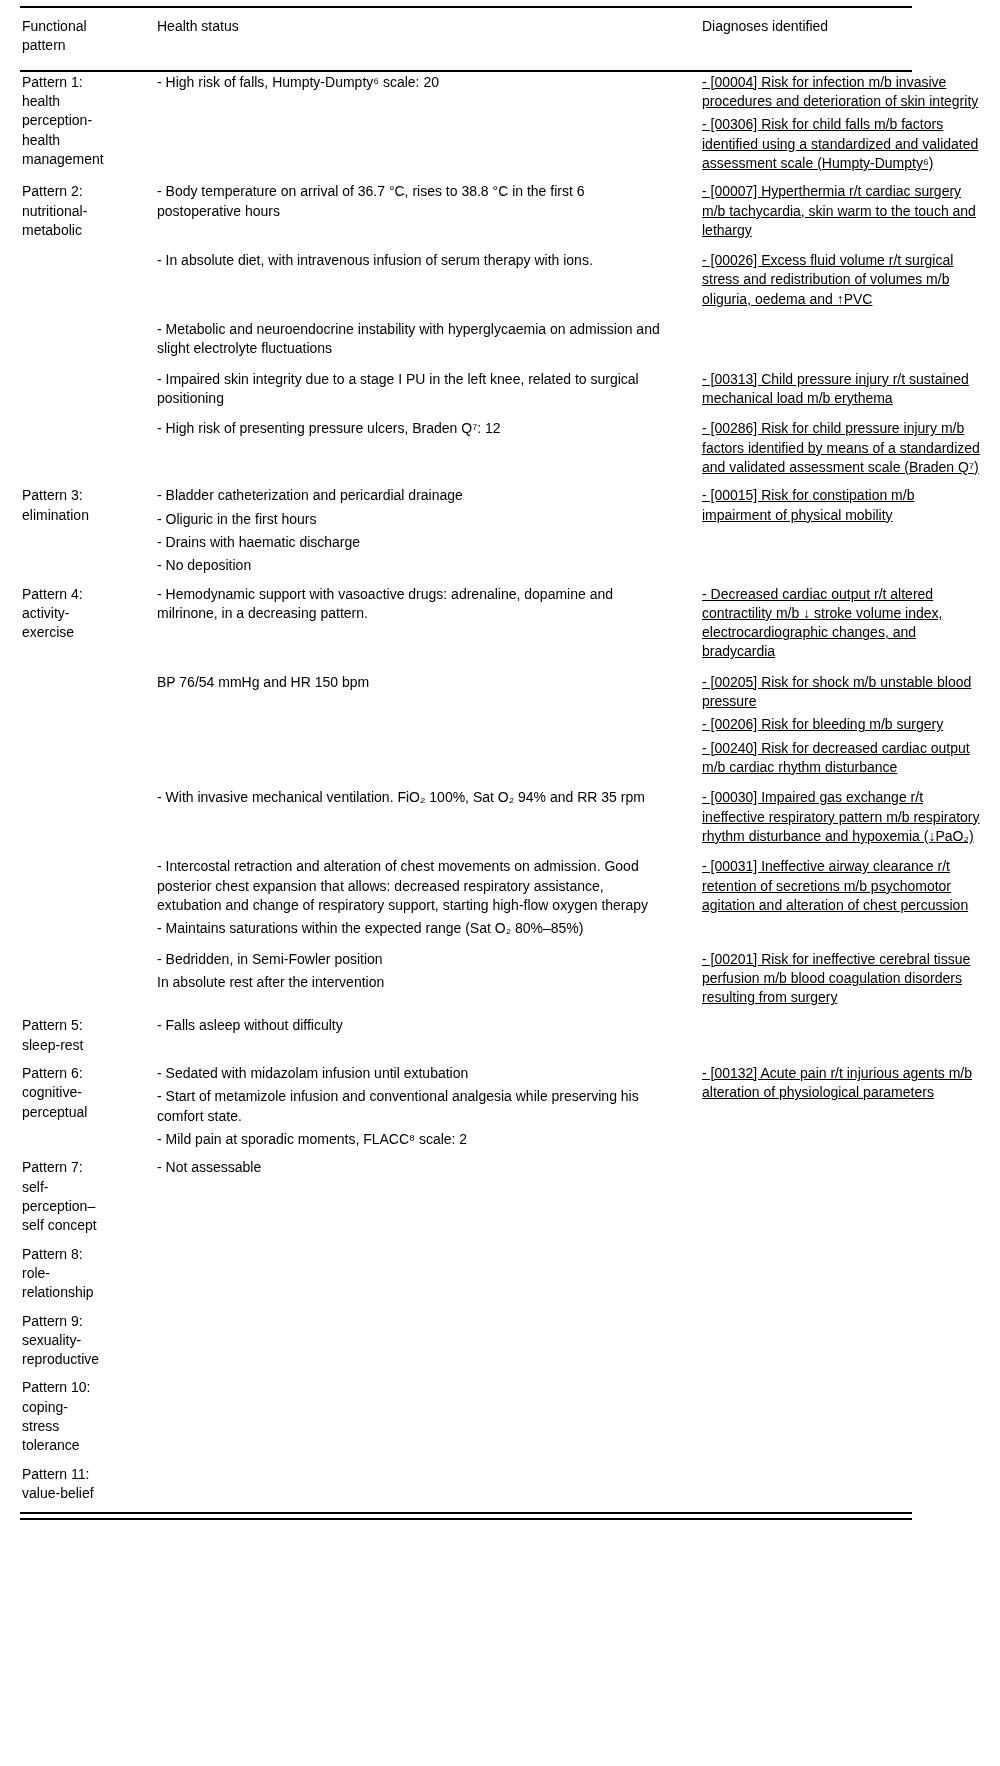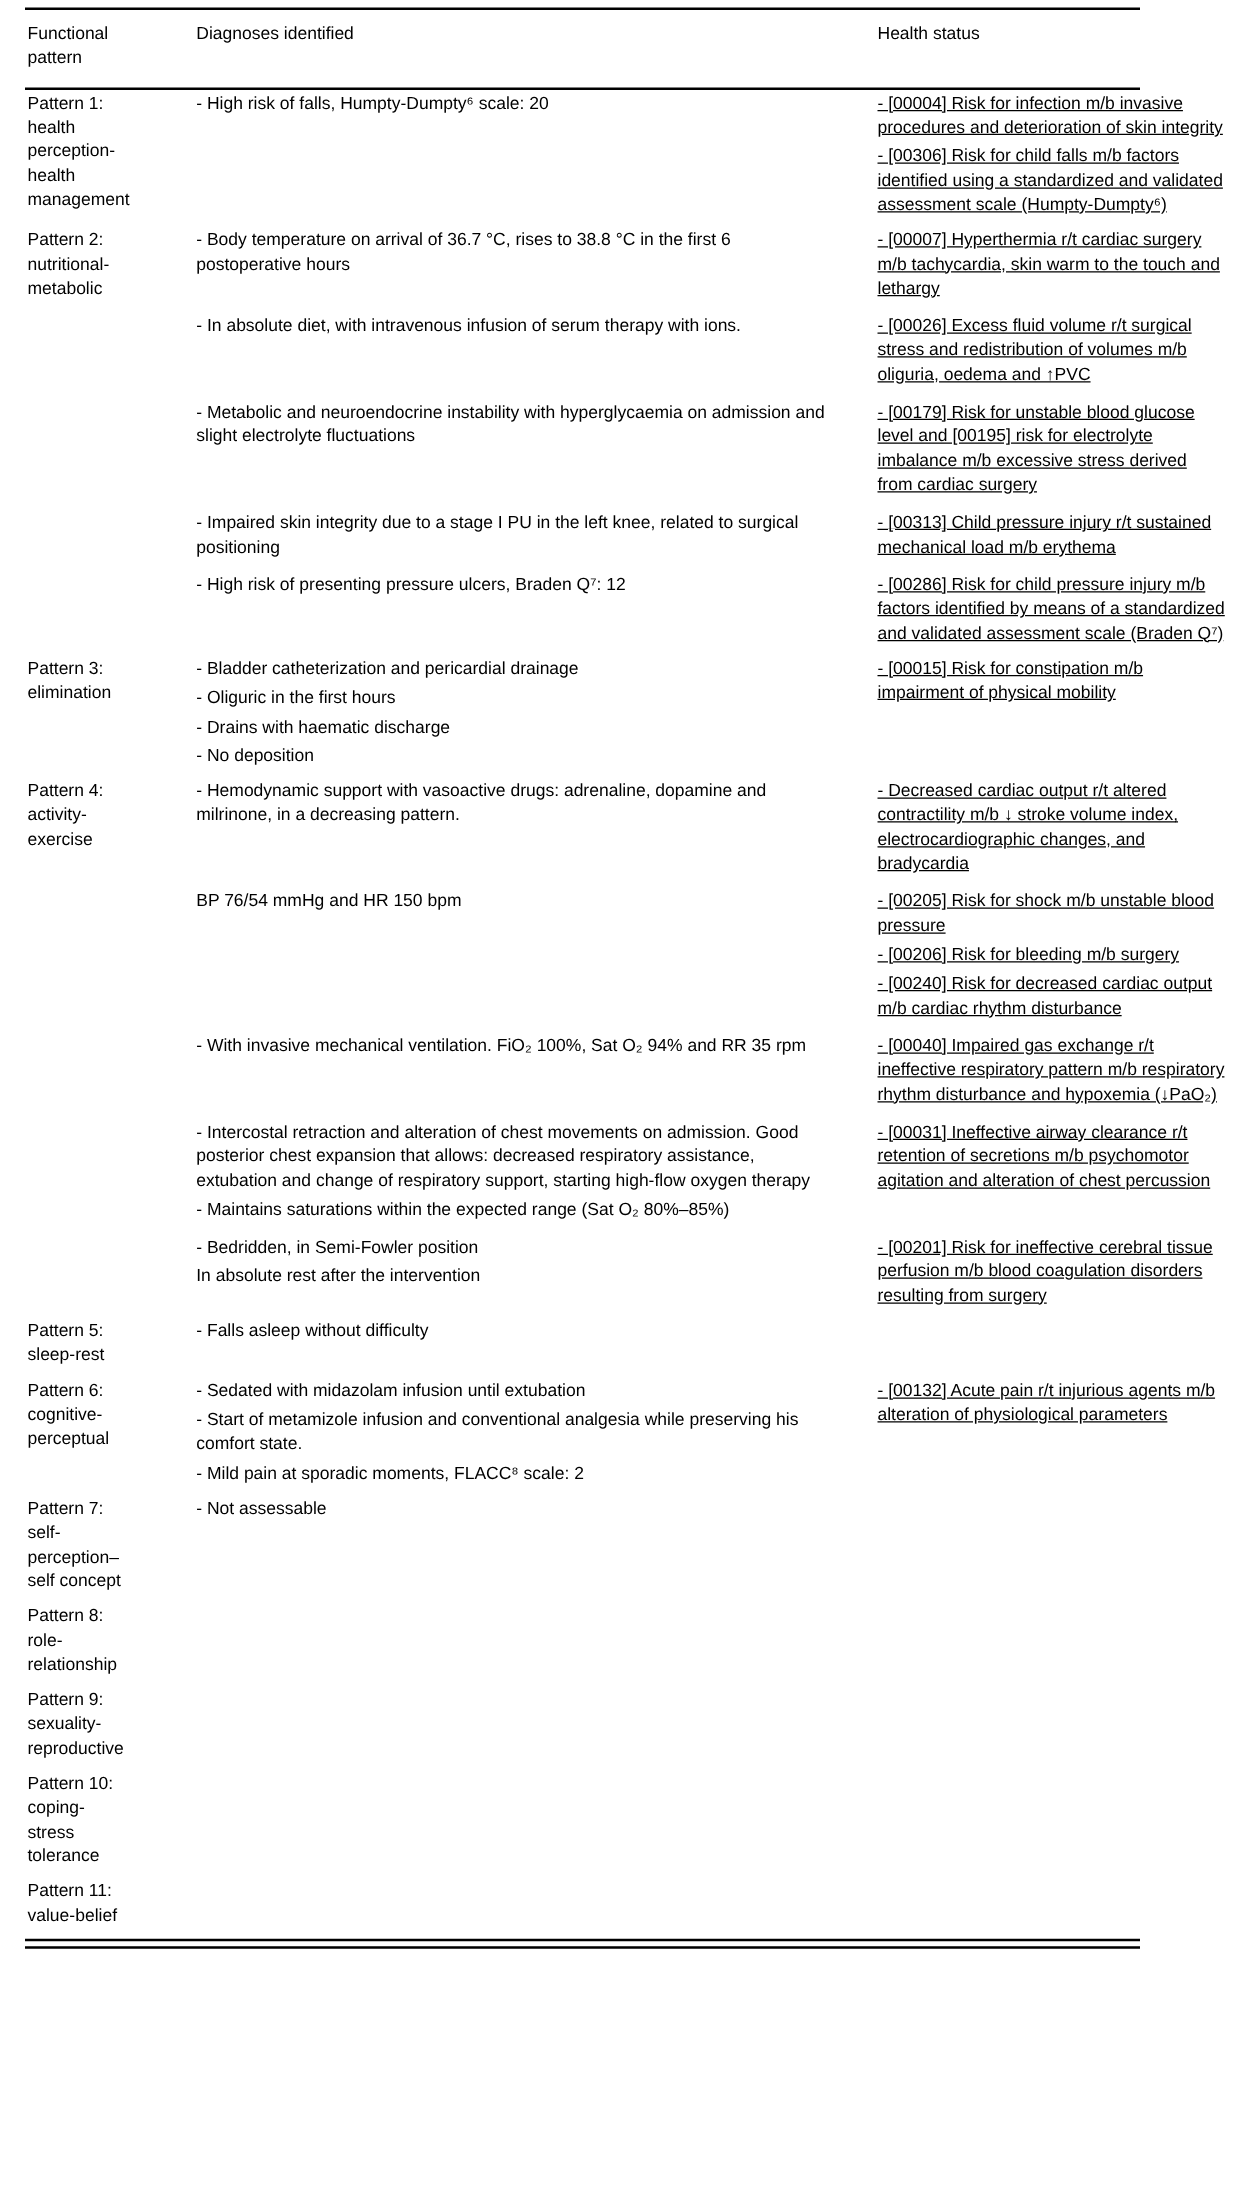--- a/index.html
+++ b/index.html
@@ -37,22 +37,22 @@
     border-bottom: 2px solid #000;
   }
 </style>
 </head>
 <body>
 
 <div class="page">
   <div class="table">
     <div class="header-row">
       <div class="hcell h1">Functional pattern</div>
+      <div class="hcell h2">Health status</div>
       <div class="hcell h3">Diagnoses identified</div>
-      <div class="hcell h2">Health status</div>
     </div>
     <div class="tbody" id="table-body">
         <div class="pattern-row">
           <div class="cell pattern-cell">Pattern 1:
 health
 perception-
 health
 management</div>
           <div class="pairs">
             <div class="pair">
@@ -84,23 +84,20 @@
                 <p class="para">- In absolute diet, with intravenous infusion of serum therapy with ions.</p>
               </div>
               <div class="cell diagnosis-cell">
                 <p class="para">- [00026] Excess fluid volume r/t surgical stress and redistribution of volumes m/b oliguria, oedema and ↑PVC</p>
               </div>
             </div>
             <div class="pair">
               <div class="cell status-cell">
                 <p class="para">- Metabolic and neuroendocrine instability with hyperglycaemia on admission and slight electrolyte fluctuations</p>
               </div>
-              <div class="cell diagnosis-cell">
-                <p class="para">- [00179] Risk for unstable blood glucose level and [00195] risk for electrolyte imbalance m/b excessive stress derived from cardiac surgery</p>
-              </div>
             </div>
             <div class="pair">
               <div class="cell status-cell">
                 <p class="para">- Impaired skin integrity due to a stage I PU in the left knee, related to surgical positioning</p>
               </div>
               <div class="cell diagnosis-cell">
                 <p class="para">- [00313] Child pressure injury r/t sustained mechanical load m/b erythema</p>
               </div>
             </div>
             <div class="pair">
@@ -151,21 +148,21 @@
                 <p class="para">- [00205] Risk for shock m/b unstable blood pressure</p>
                 <p class="para">- [00206] Risk for bleeding m/b surgery</p>
                 <p class="para">- [00240] Risk for decreased cardiac output m/b cardiac rhythm disturbance</p>
               </div>
             </div>
             <div class="pair">
               <div class="cell status-cell">
                 <p class="para">- With invasive mechanical ventilation. FiO₂ 100%, Sat O₂ 94% and RR 35 rpm</p>
               </div>
               <div class="cell diagnosis-cell">
-                <p class="para">- [00040] Impaired gas exchange r/t ineffective respiratory pattern m/b respiratory rhythm disturbance and hypoxemia (↓PaO₂)</p>
+                <p class="para">- [00030] Impaired gas exchange r/t ineffective respiratory pattern m/b respiratory rhythm disturbance and hypoxemia (↓PaO₂)</p>
               </div>
             </div>
             <div class="pair">
               <div class="cell status-cell">
                 <p class="para">- Intercostal retraction and alteration of chest movements on admission. Good posterior chest expansion that allows: decreased respiratory assistance, extubation and change of respiratory support, starting high-flow oxygen therapy</p>
                 <p class="para">- Maintains saturations within the expected range (Sat O₂ 80%–85%)</p>
               </div>
               <div class="cell diagnosis-cell">
                 <p class="para">- [00031] Ineffective airway clearance r/t retention of secretions m/b psychomotor agitation and alteration of chest percussion</p>
               </div>

